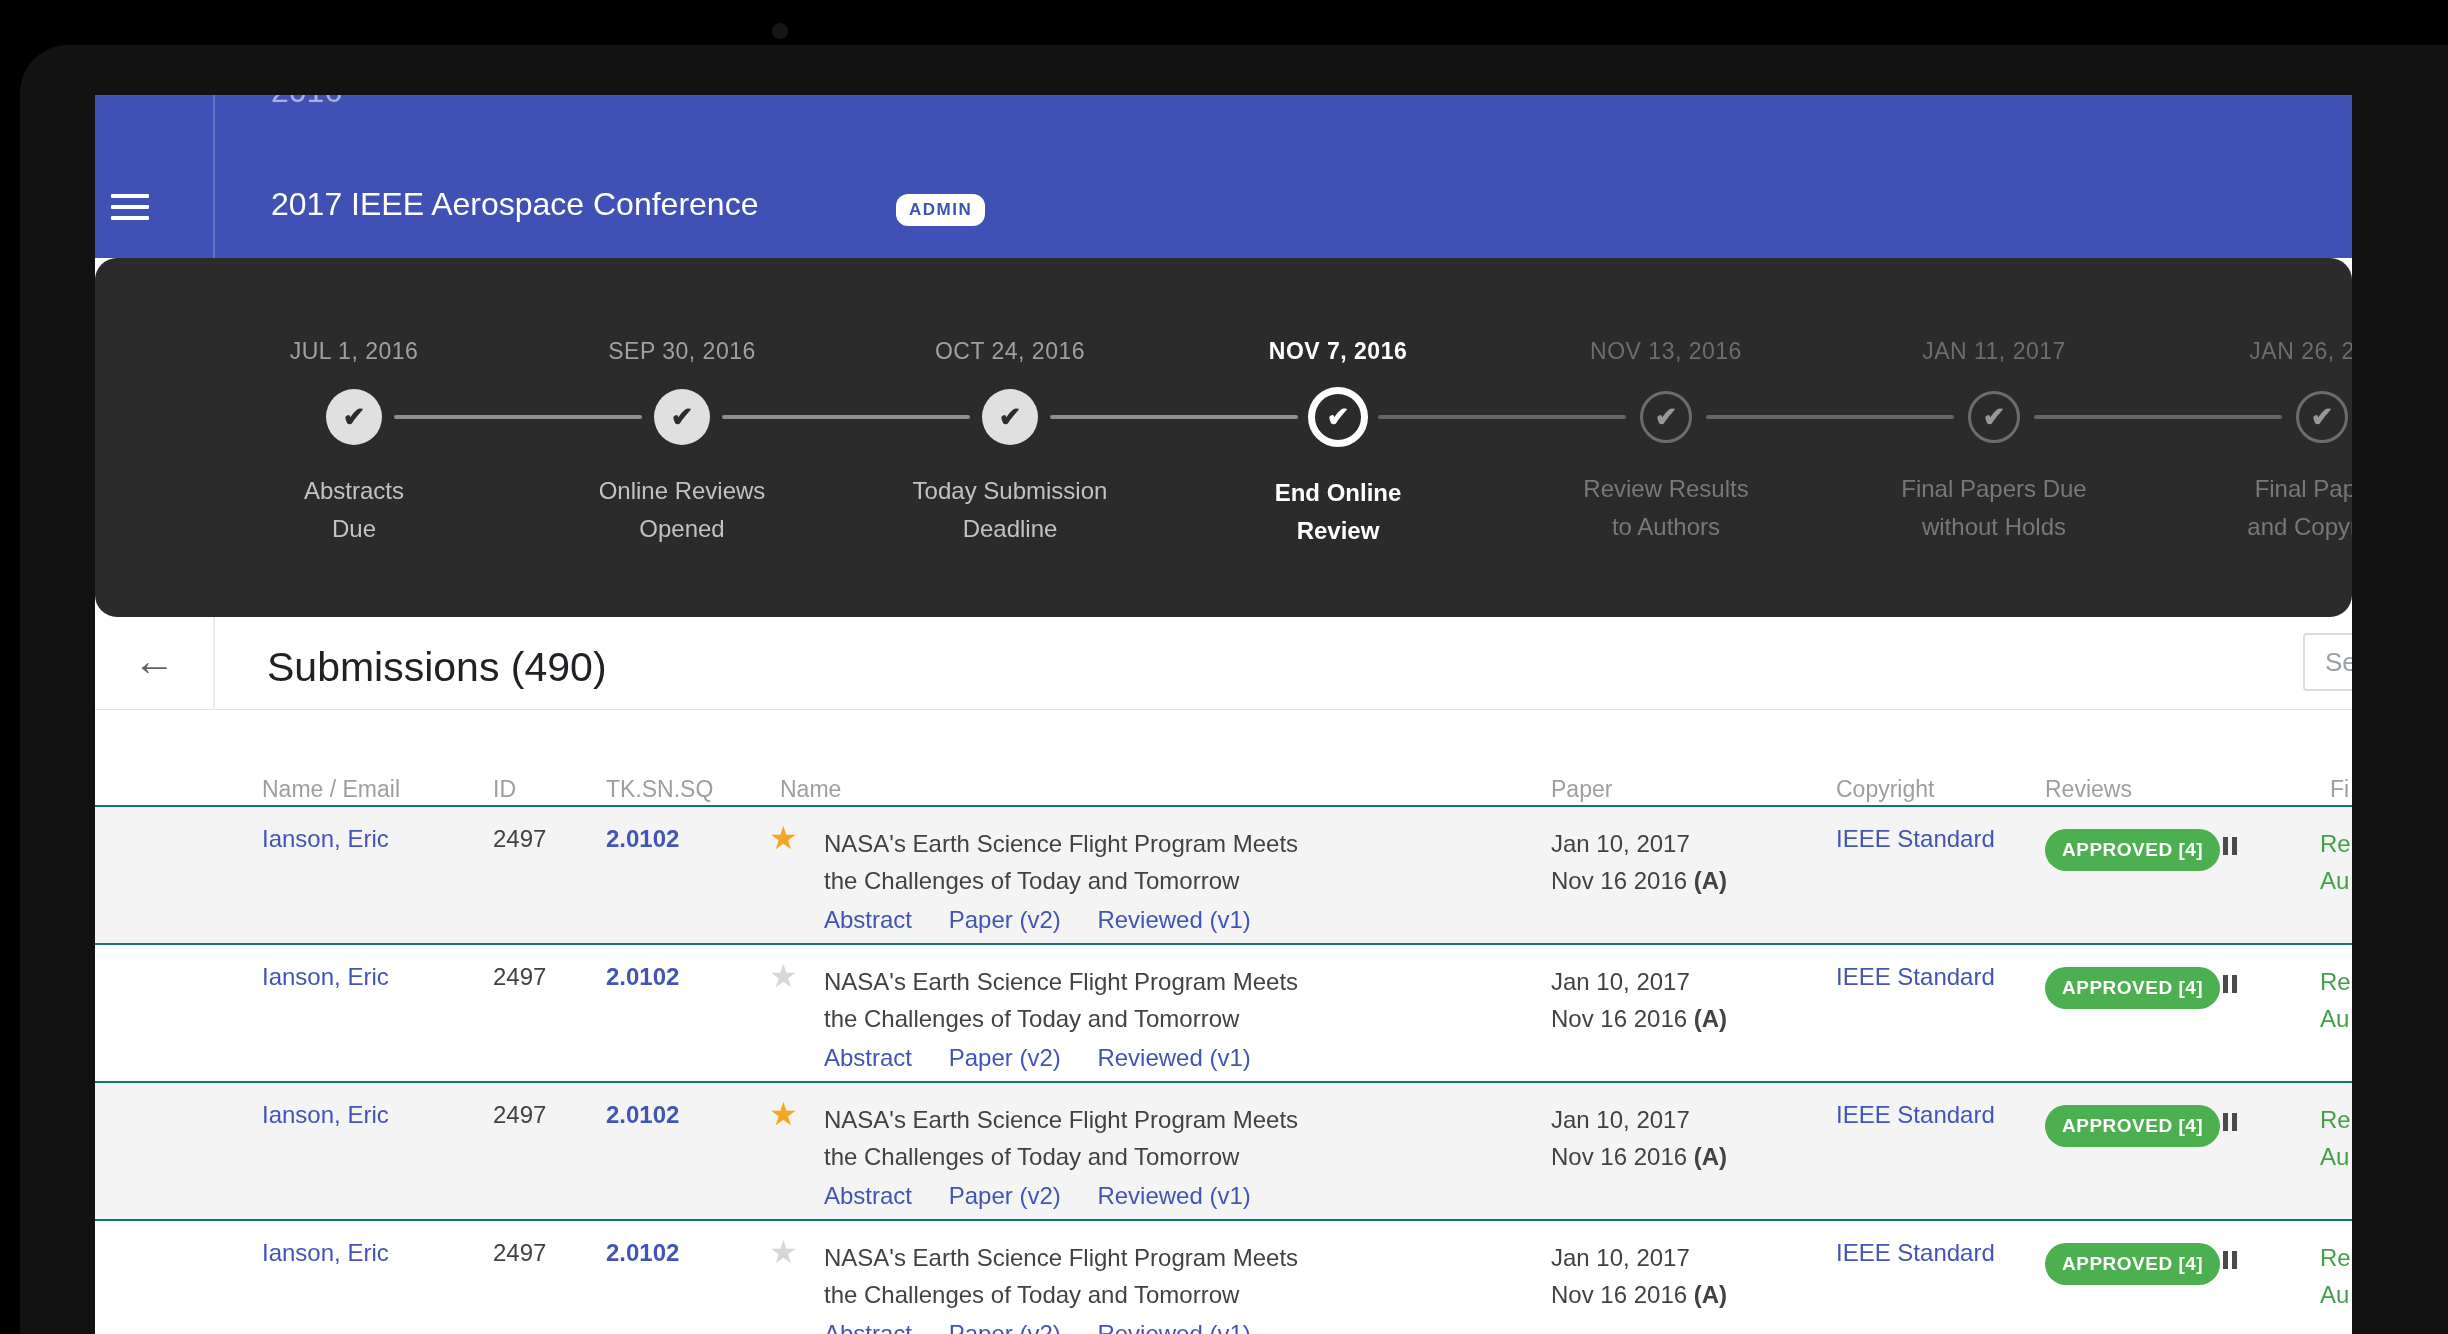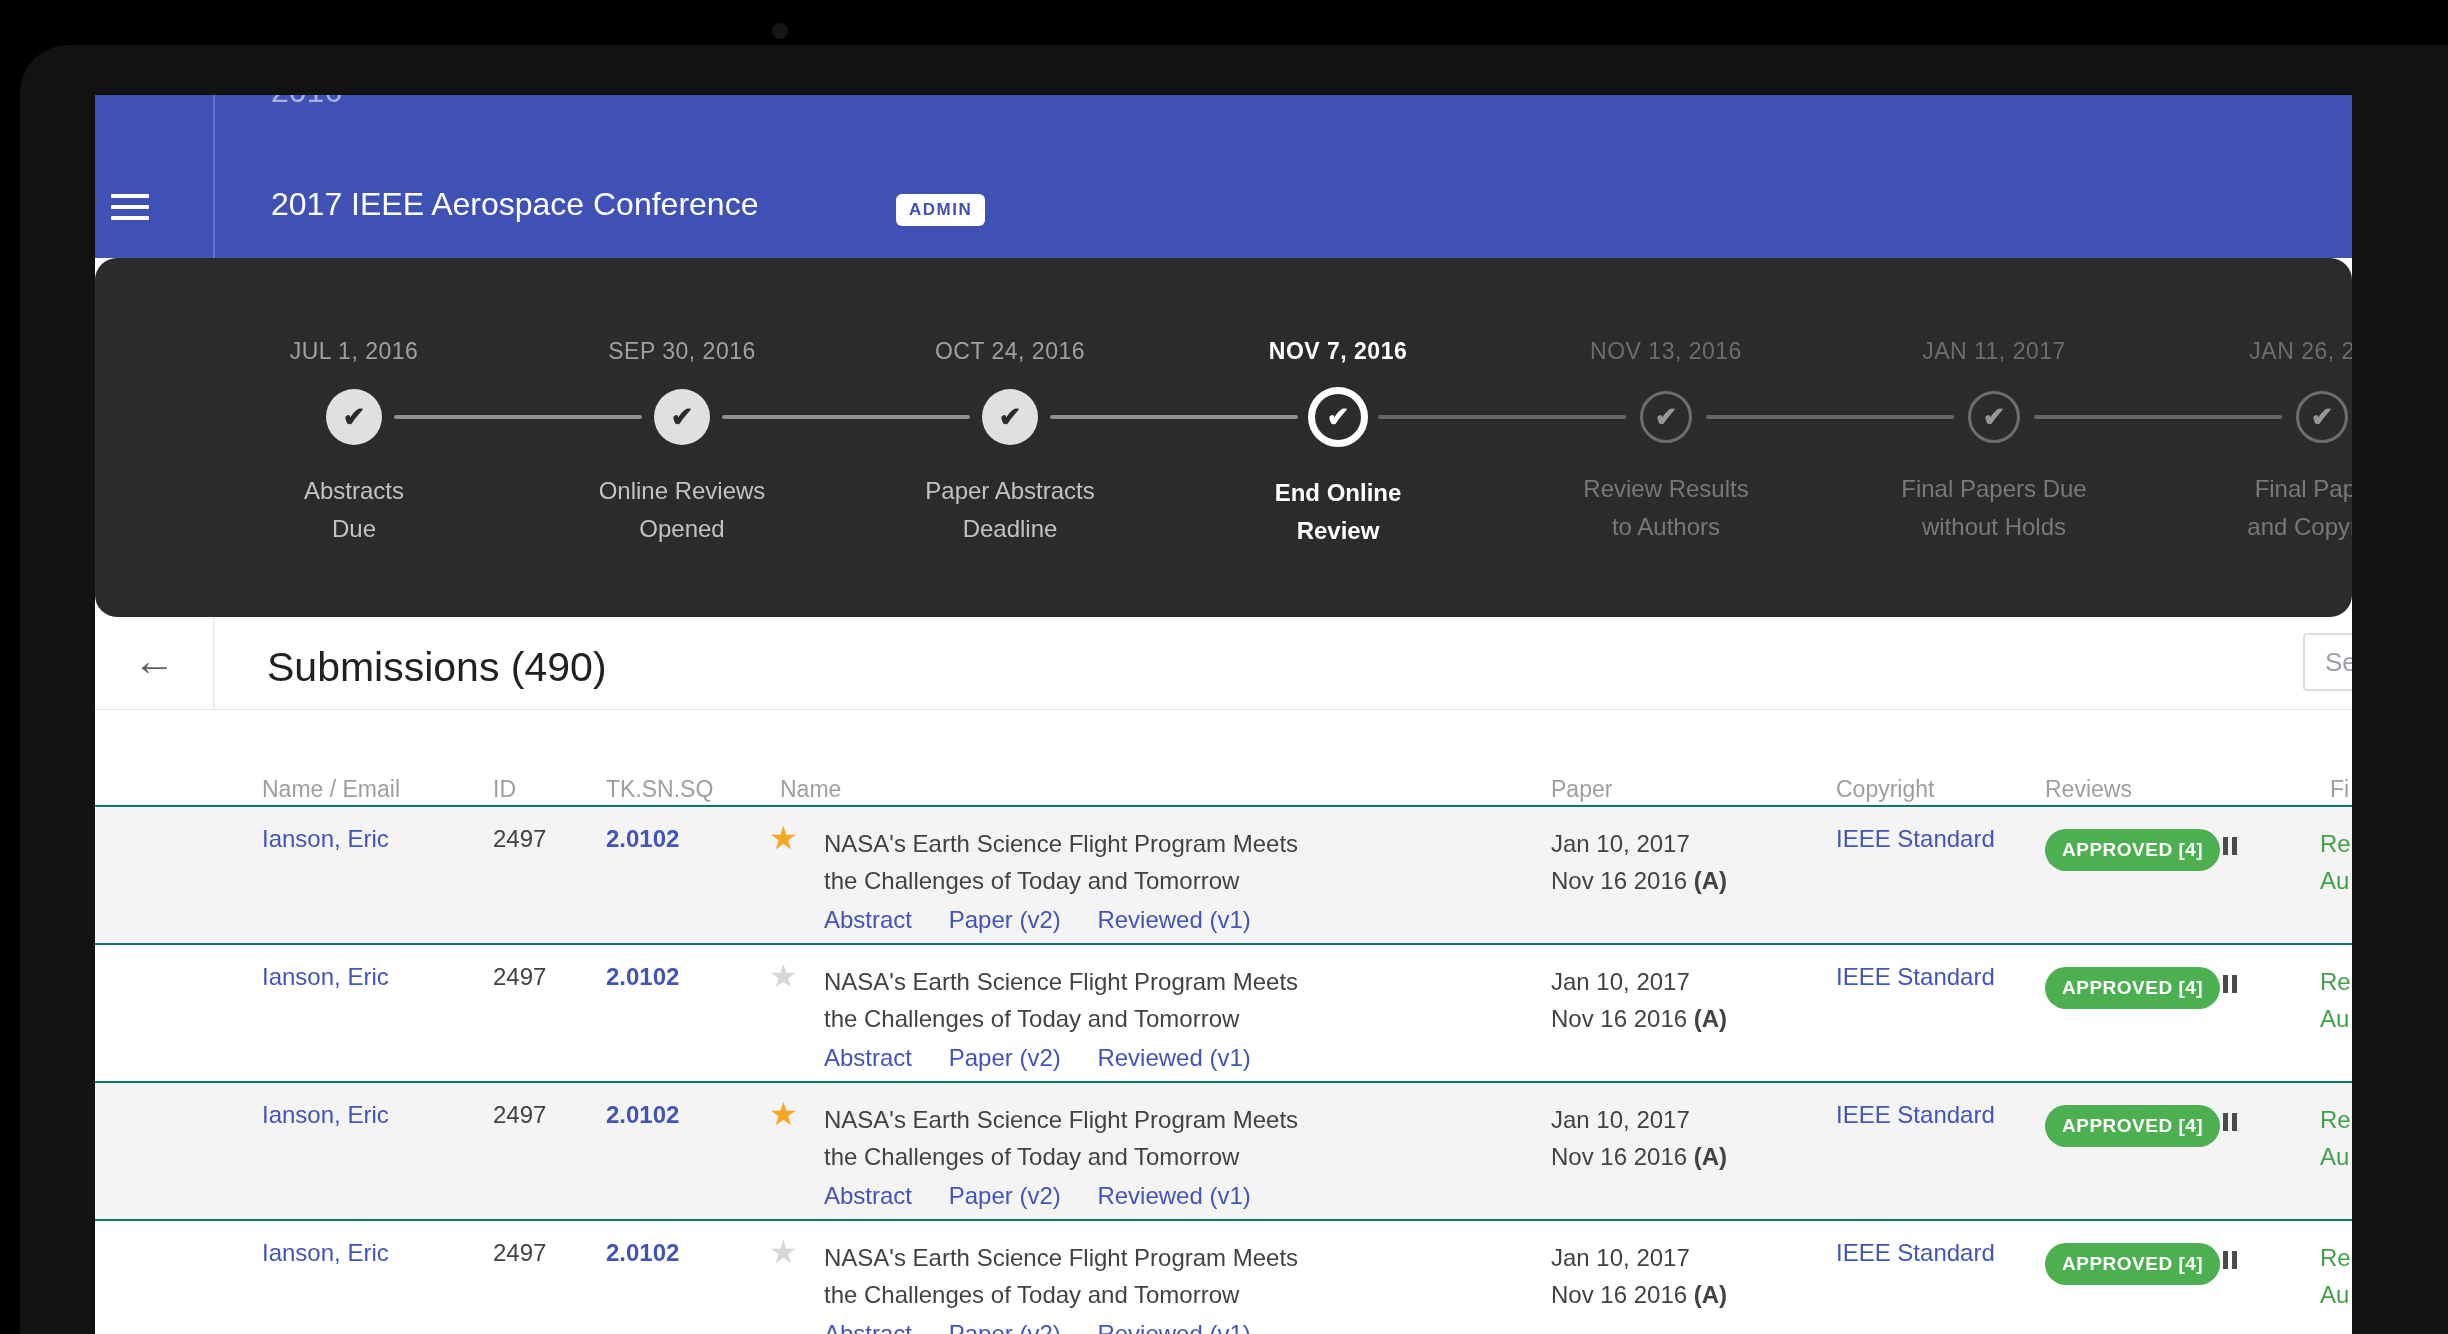--- a/index.html
+++ b/index.html
@@ -20,21 +20,21 @@
   .app-bar { position:relative; height:163px; background:#3f51b5; overflow:hidden; }
   .year-frag { position:absolute; left:176px; top:-22px; font-size:32px;
                color:rgba(255,255,255,.55); }
   .hamburger { position:absolute; left:16px; top:99px; width:38px; cursor:pointer; }
   .hamburger i { display:block; height:4px; background:#fff; border-radius:1px; margin-bottom:7px; }
   .appbar-divider { position:absolute; left:118px; top:0; width:2px; height:163px;
                     background:rgba(255,255,255,.18); }
   .app-title { position:absolute; left:176px; top:91px; font-size:32px; color:#fff; }
   .admin-badge { position:absolute; left:801px; top:99px; background:#fff; color:#3f51b5;
                  font-size:17px; font-weight:bold; letter-spacing:1.5px;
-                 padding:6px 13px; border-radius:6px; }
+                 padding:6px 13px; border-radius:12px; }
 
   
   .timeline { position:relative; height:359px; background:#2b2b2b; overflow:hidden;border-radius:22px; }
   .tl-connector { position:absolute; top:157px; width:248px; height:4px;
                   background:#8f8f8f; border-radius:2px; }
   .tl-connector.k1{left:299px;} .tl-connector.k2{left:627px;} .tl-connector.k3{left:955px;}
   .tl-connector.k4{left:1283px;} .tl-connector.k5{left:1611px;} .tl-connector.k6{left:1939px;}
   .tl-connector.dim{background:#666;}
   .tl-milestone { position:absolute; top:0; width:260px; text-align:center; cursor:pointer; }
   .tl-milestone:nth-of-type(1){left:129px;} .tl-milestone:nth-of-type(2){left:457px;}
@@ -145,21 +145,21 @@
               <div>Opened</div>
             </div>
           </div>
 
           <div class="tl-milestone done">
             <div class="tl-date">OCT 24, 2016</div>
             <div class="tl-circle">
               <span>✔</span>
             </div>
             <div class="tl-label">
-              <div>Paper Abstracts</div>
+              <div>Today Submission</div>
               <div>Deadline</div>
             </div>
           </div>
 
           <div class="tl-milestone active">
             <div class="tl-date">NOV 7, 2016</div>
             <div class="tl-circle">
               <span>✔</span>
             </div>
             <div class="tl-label">

